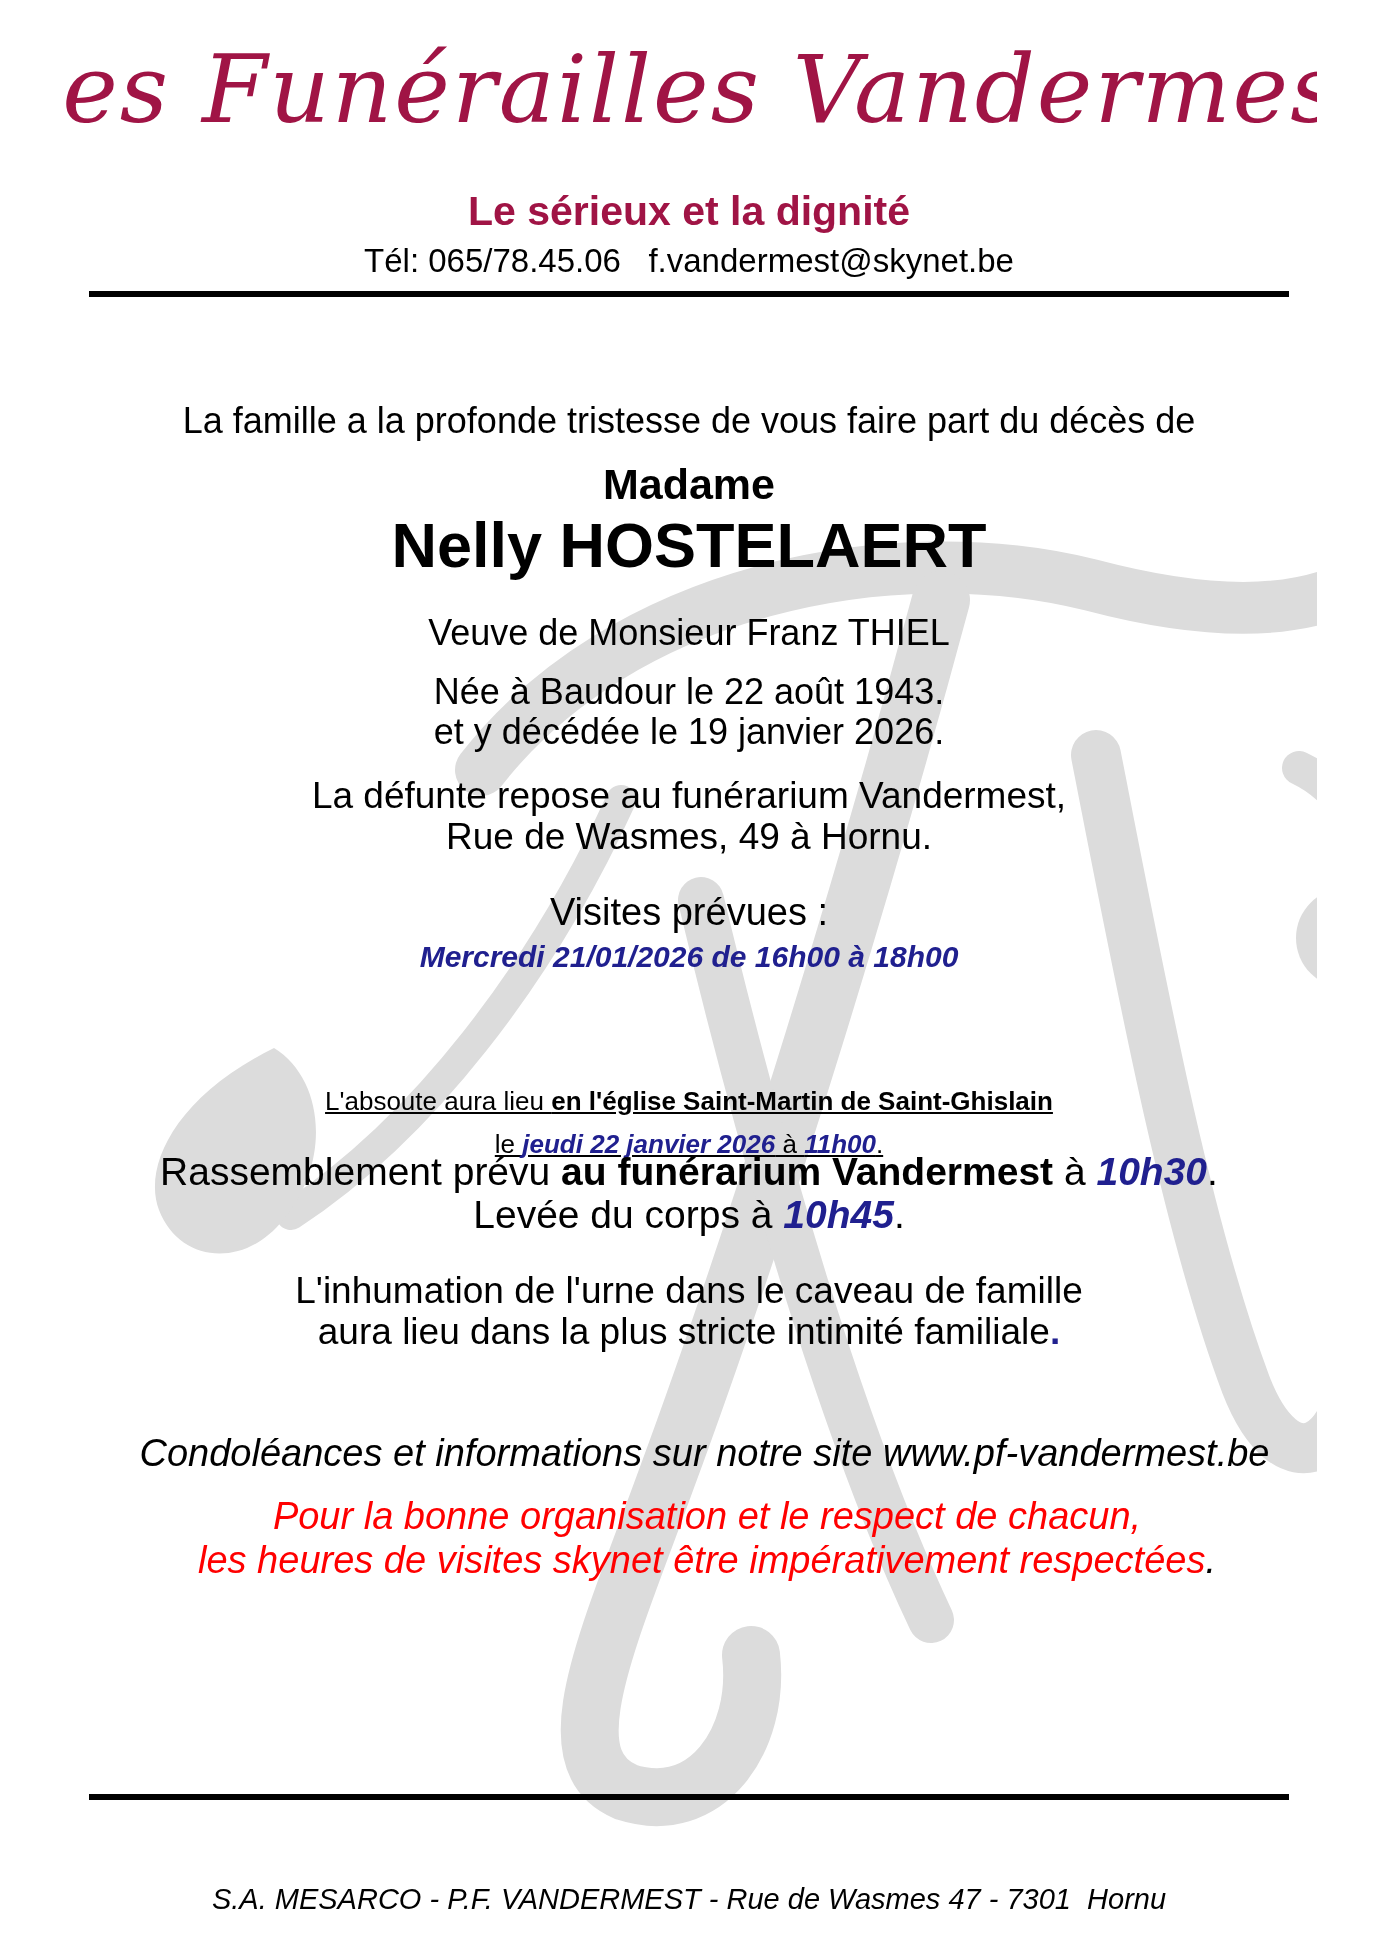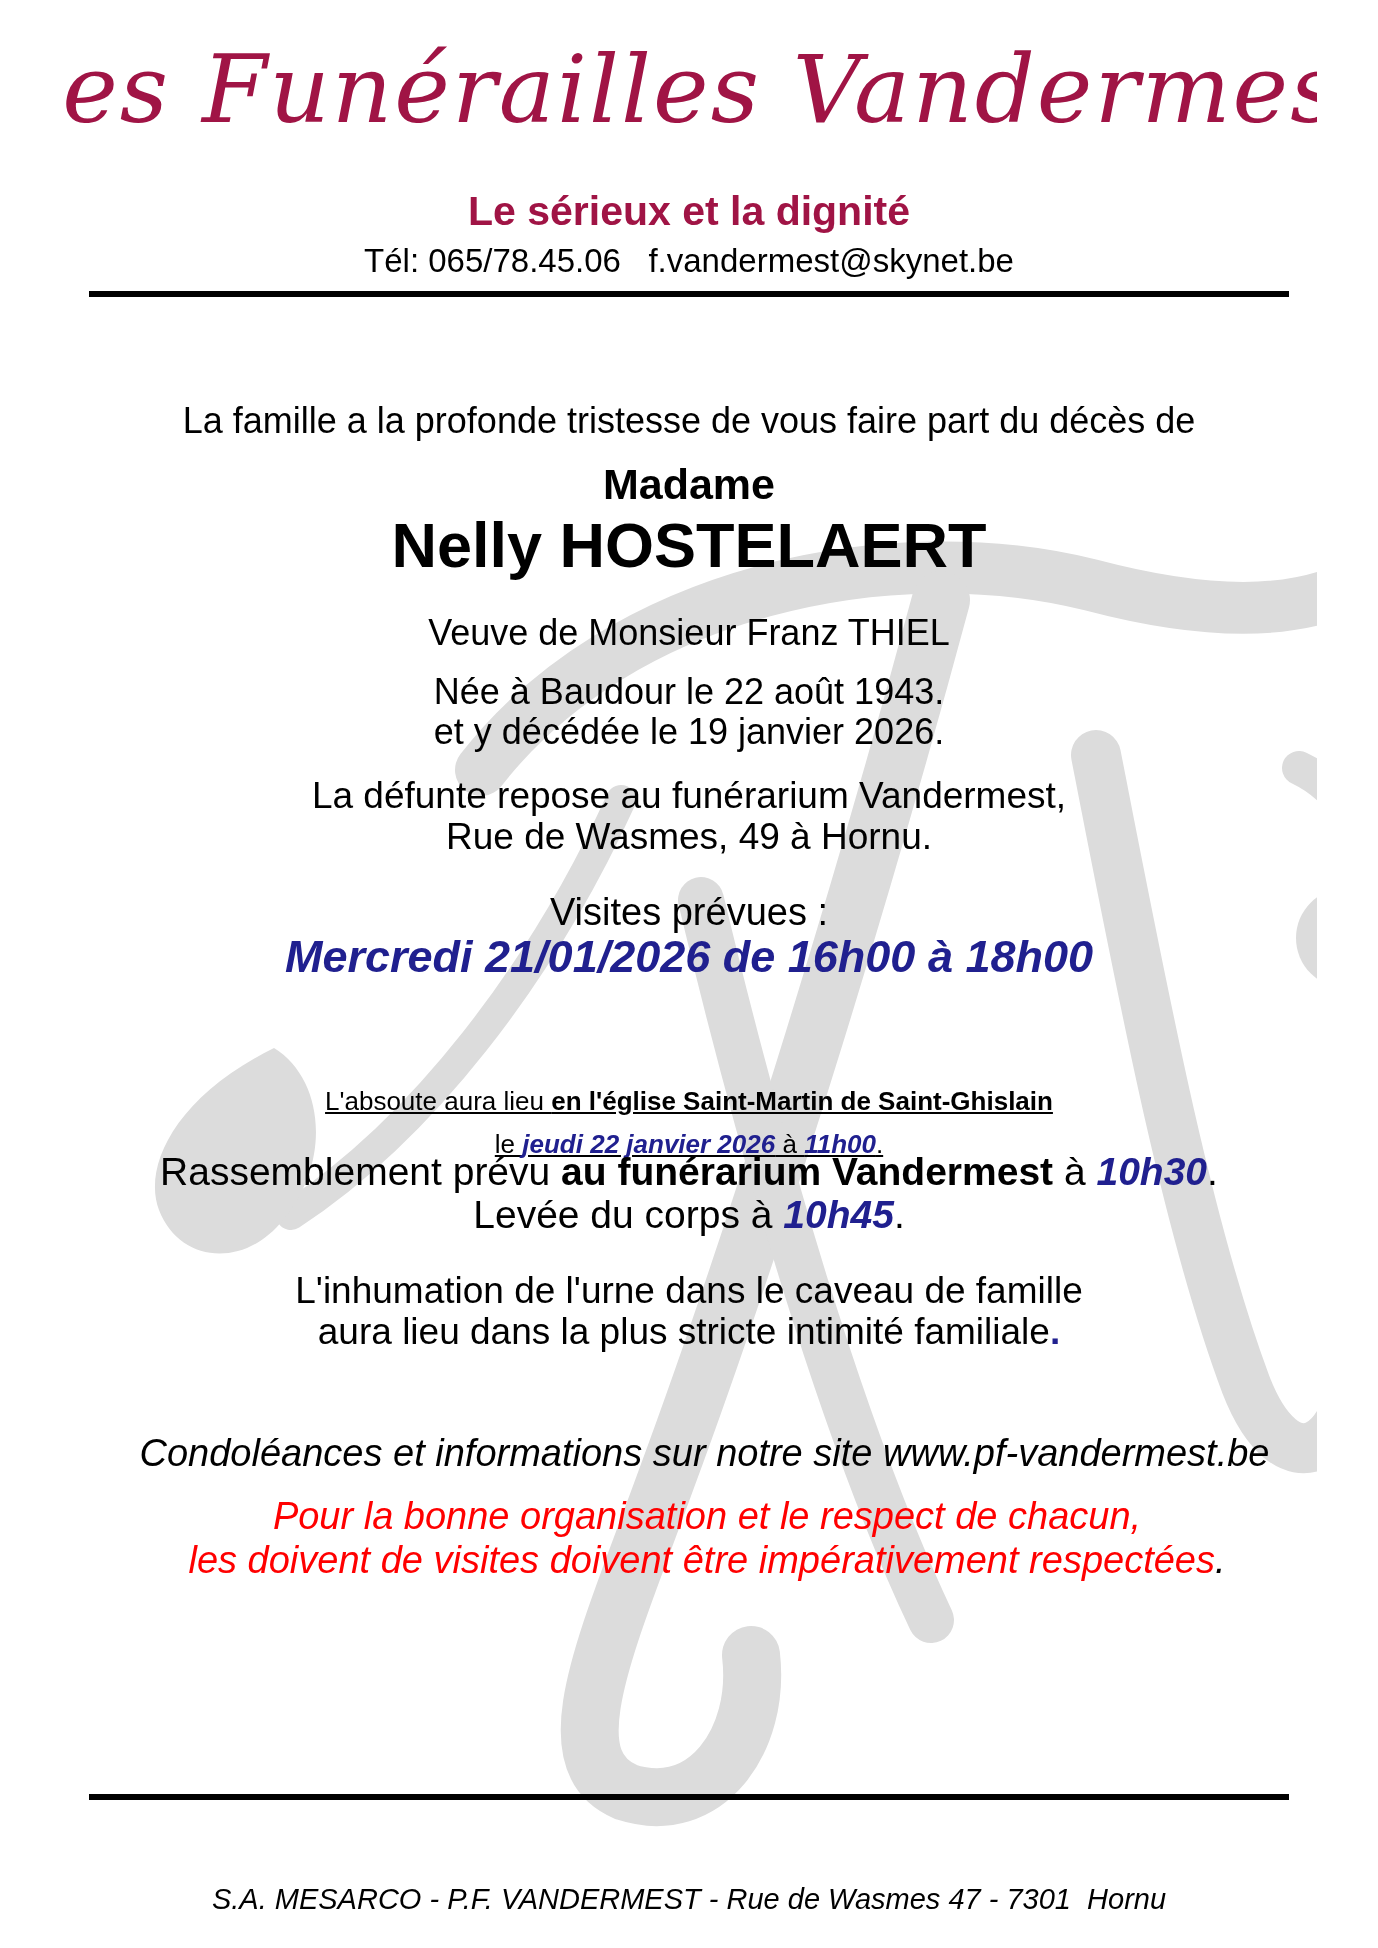--- a/index.html
+++ b/index.html
@@ -50,21 +50,21 @@
   .rule-bottom{top:1794px;}
   .intro{top:400px;font-size:36px;}
   .name-block{top:458px;line-height:1.0;}
   .civility{font-size:43px;font-weight:bold;line-height:52px;}
   .deceased{font-size:63px;font-weight:bold;line-height:70px;}
   .widow{top:612px;font-size:36px;}
   .birth{top:672px;font-size:36px;line-height:40px;}
   .repose{top:775px;font-size:37px;line-height:41px;}
   .visits{top:890px;}
   .visits-label{font-size:38px;line-height:44px;}
-  .visits-sched{font-size:45px;line-height:46px;}
+  .visits-sched{font-size:30px;line-height:46px;}
   .blue-bi{color:var(--blue);font-weight:bold;font-style:italic;}
   .blue-b{color:var(--blue);font-weight:bold;}
   .b{font-weight:bold;}
   .absoute{top:1080px;font-size:26px;line-height:43px;text-decoration:underline;}
   .gathering{top:1150px;font-size:39px;line-height:43px;}
   .inhumation{top:1270px;font-size:37px;line-height:41px;}
   .condolences{top:1432px;font-size:38px;font-style:italic;margin-left:31px;}
   .notice{top:1494px;font-size:38px;font-style:italic;color:var(--red);line-height:44px;padding-left:36px;}
   .black{color:#000;}
   .footer{top:1814px;font-size:29px;font-style:italic;line-height:34px;white-space:pre-wrap;}
@@ -135,21 +135,21 @@
 
     <div class="abs inhumation">
       <div>L'inhumation de l'urne dans le caveau de famille</div>
       <div><span>aura lieu dans la plus stricte intimité familiale</span><span class="blue-b">.</span></div>
     </div>
 
     <div class="abs condolences">Condoléances et informations sur notre site www.pf-vandermest.be</div>
 
     <div class="abs notice">
       <div>Pour la bonne organisation et le respect de chacun,</div>
-      <div><span>les doivent de visites doivent être impérativement respectées</span><span class="black">.</span></div>
+      <div><span>les heures de visites skynet être impérativement respectées</span><span class="black">.</span></div>
     </div>
 
     <div class="rule rule-bottom"></div>
 
     <div class="abs footer">
       <div>S.A. MESARCO - P.F. VANDERMEST - Rue de Wasmes 47 - 7301  Hornu</div>
       
     </div>
 
   </div>

